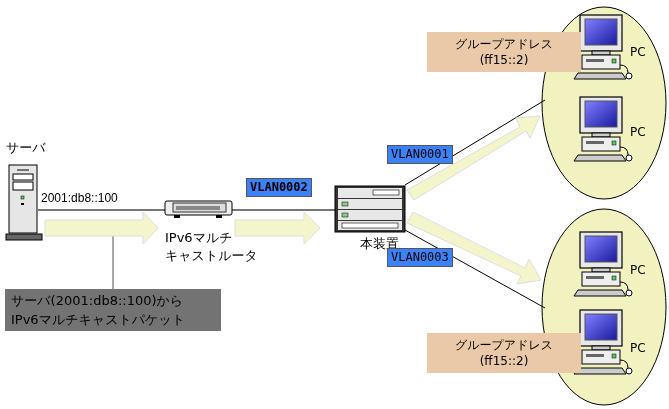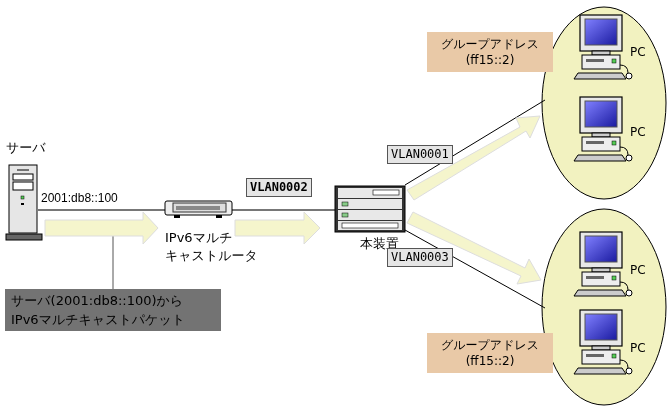--- a/index.html
+++ b/index.html
@@ -1,24 +1,24 @@
 <!DOCTYPE html>
 <html><head>
 <meta charset="utf-8">
 <style>
   html, body { margin: 0; padding: 0; background: #ffffff; }
   body { width: 669px; height: 409px; position: relative; overflow: hidden;
          font-family: "DejaVu Sans", sans-serif; }
   #stage { position: absolute; left: 0; top: 0; }
   .lbl { position: absolute; font-size: 13px; color: #000; white-space: nowrap; line-height: 16px;
          font-family: "DejaVu Sans", sans-serif; }
-  .vlan { position: absolute; background: #e5e5e5; border: 1px solid #555; font-size: 12px;
+  .vlan { position: absolute; background: #3b82f6; border: 1px solid #555; font-size: 12px;
           padding: 1px 3px; line-height: 15px; font-family: "DejaVu Sans Mono", monospace; color:#000; }
   .grp { position: absolute; background: #e9c9a7; font-size: 12px; text-align: center;
-         line-height: 16px; padding: 4px 10px; color:#000; }
+         line-height: 16px; padding: 4px 24px; color:#000; }
   .note { position: absolute; background: #737373; font-size: 13px; line-height: 19px;
           padding: 2px 6px; color:#000; }
 </style>
 </head>
 <body>
 
 <svg id="stage" width="669" height="409" viewBox="0 0 669 409">
   <defs>
     <linearGradient id="scr" x1="0" y1="0" x2="1" y2="1">
       <stop offset="0" stop-color="#8080ff"></stop>

